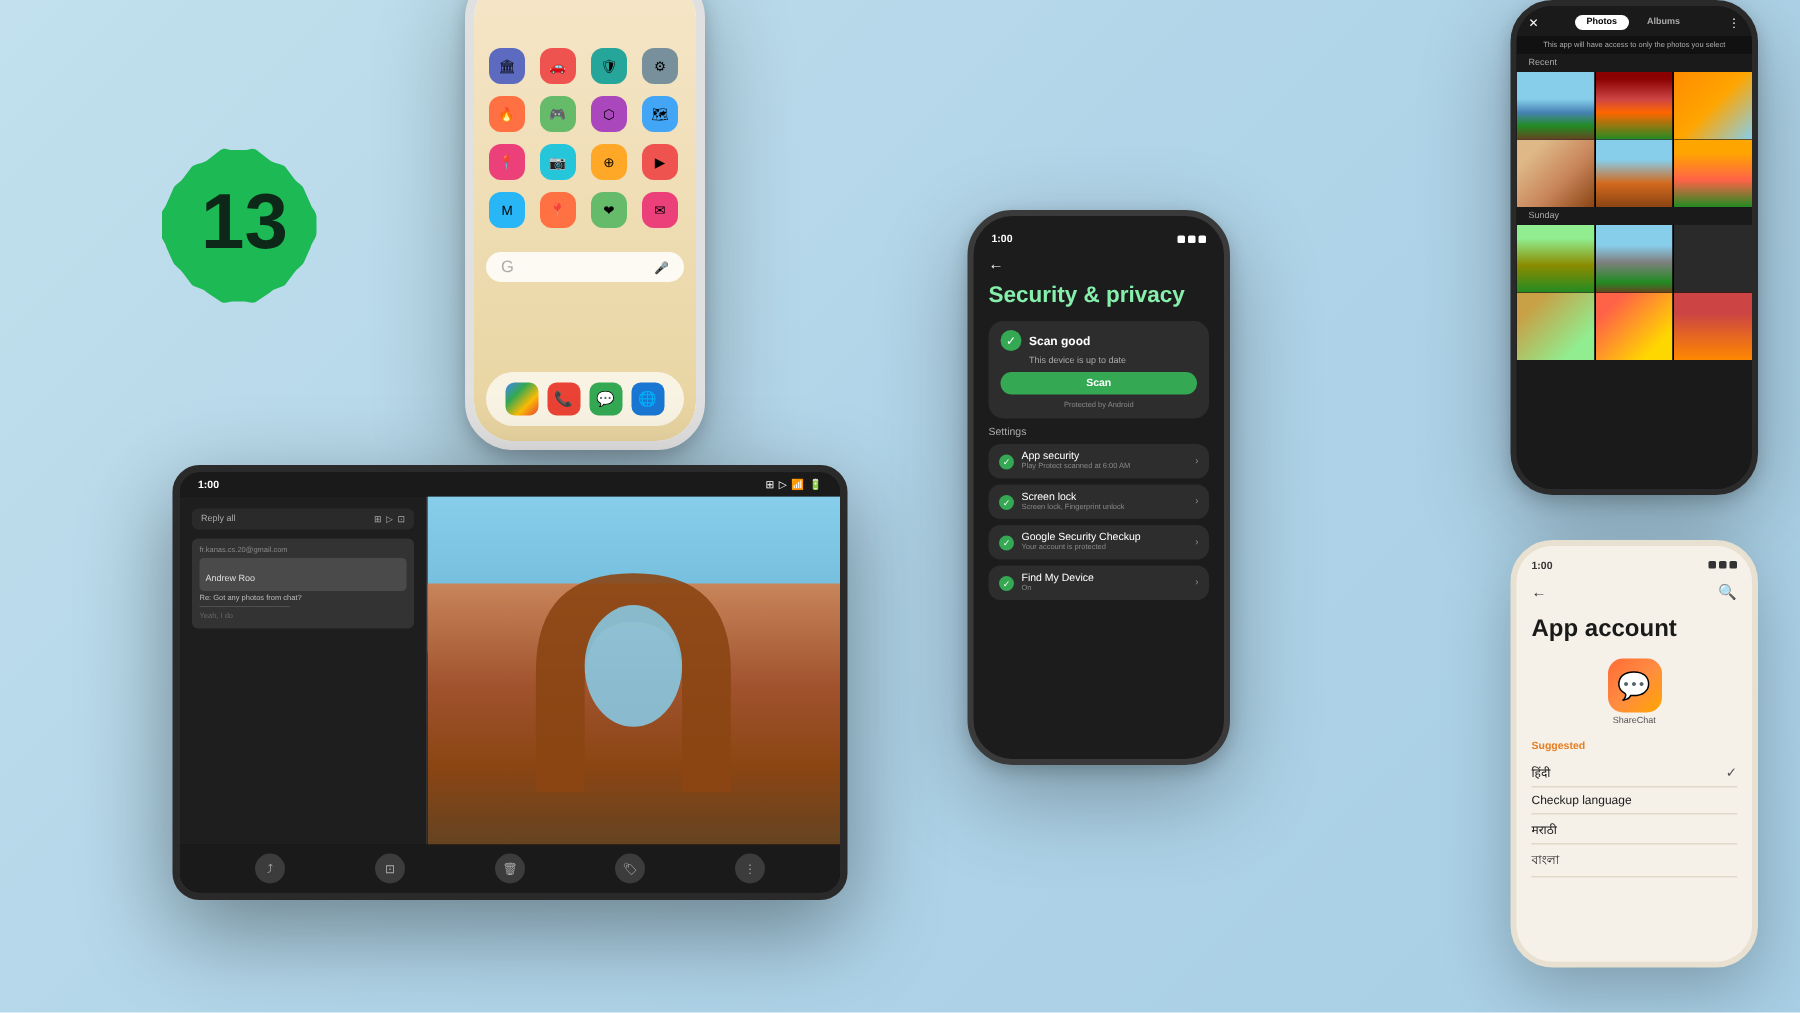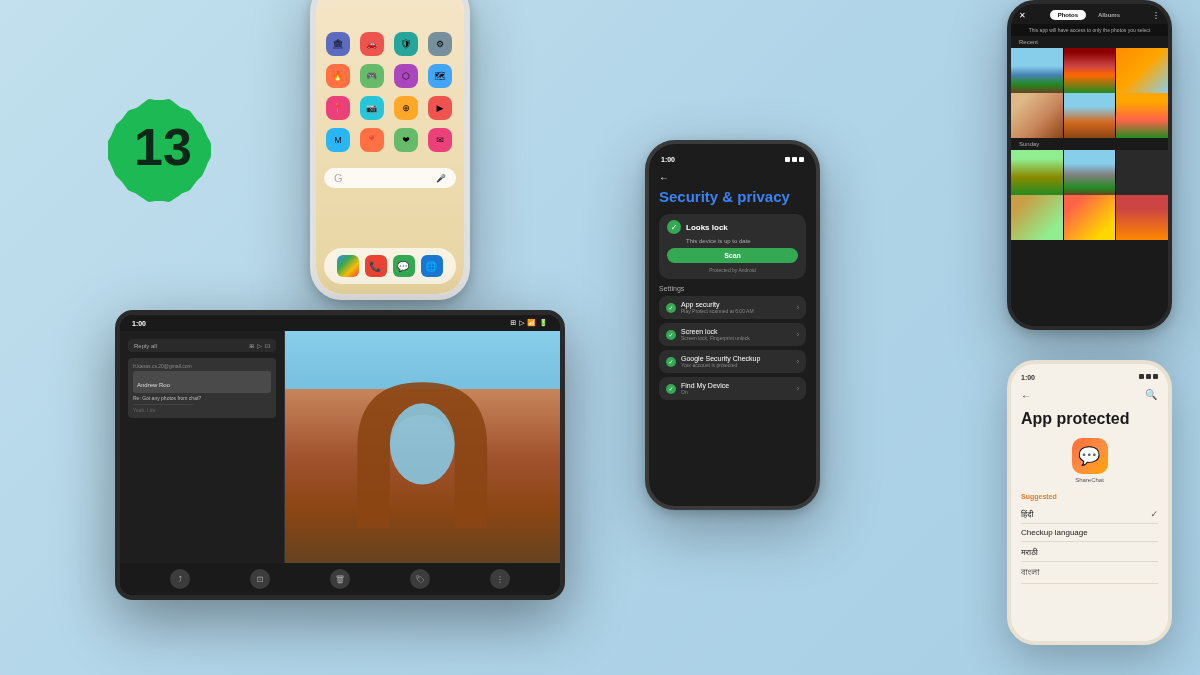--- a/index.html
+++ b/index.html
@@ -124,21 +124,21 @@
       border-radius: 1px;
     }
     .back-arrow {
       color: #fff;
       font-size: 10px;
       margin-bottom: 6px;
     }
     .security-title {
       font-size: 15px;
       font-weight: 700;
-      color: #3b82f6;
+      color: #86efac;
       margin-bottom: 8px;
       line-height: 1.2;
     }
     .looks-good-card {
       background: #2d2d2d;
       border-radius: 10px;
       padding: 6px 8px;
       margin-bottom: 6px;
     }
     .looks-good-header {
@@ -578,21 +578,21 @@
       </div>
     </div>
 
     <div class="back-arrow">←</div>
 
     <div class="security-title">Security &amp; privacy</div>
 
     <div class="looks-good-card">
       <div class="looks-good-header">
         <div class="green-check-circle">✓</div>
-        <span class="looks-good-text">Looks lock</span>
+        <span class="looks-good-text">Scan good</span>
       </div>
       <div class="up-to-date-text">This device is up to date</div>
       <div class="scan-button">Scan</div>
       <div class="protected-text">Protected by Android</div>
     </div>
 
     <div class="settings-label">Settings</div>
 
     <div class="security-item">
       <div class="security-item-check">✓</div>
@@ -779,21 +779,21 @@
         <div class="lang-dot"></div>
         <div class="lang-dot"></div>
       </div>
     </div>
 
     <div class="lang-nav">
       <span class="lang-back">←</span>
       <span class="lang-search">🔍</span>
     </div>
 
-    <div class="app-language-title">App protected</div>
+    <div class="app-language-title">App account</div>
 
     <div class="sharechat-icon-container">
       <div class="sharechat-icon">
         <span style="font-size:18px;">💬</span>
       </div>
       <span class="sharechat-label">ShareChat</span>
     </div>
 
     <div class="suggested-label">Suggested</div>
 

